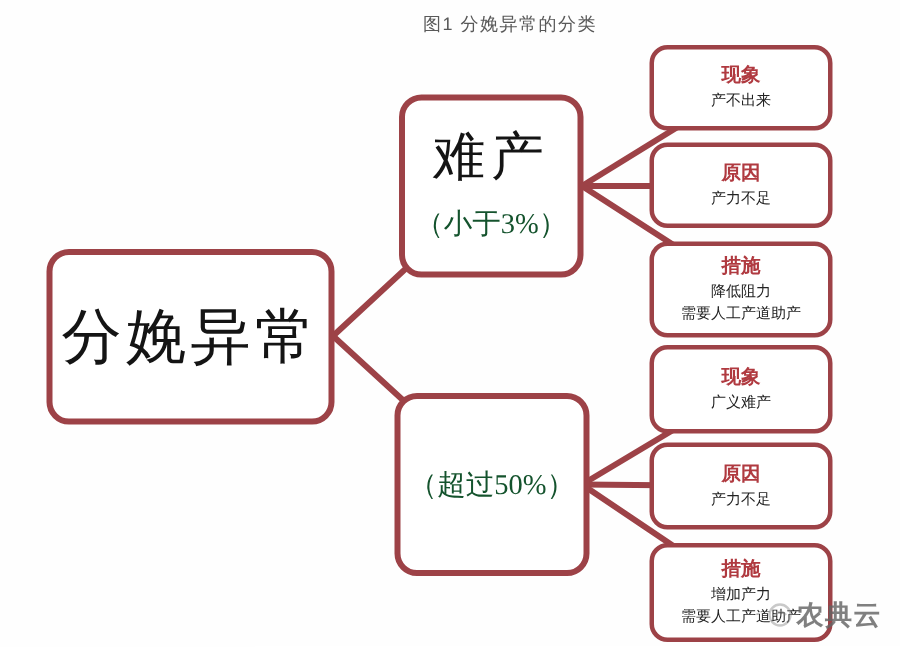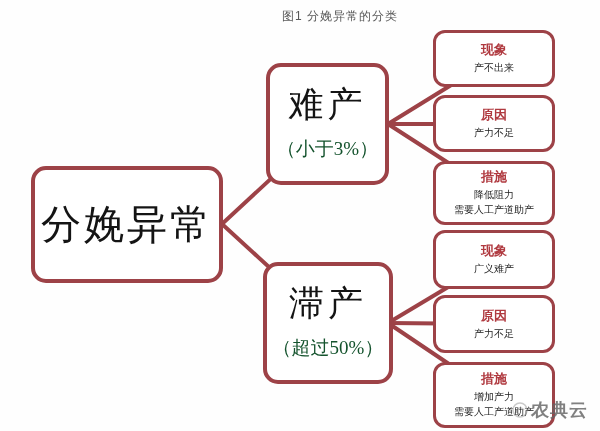--- a/index.html
+++ b/index.html
@@ -75,21 +75,20 @@
   <div class="node root-node">
     <div class="big">分娩异常</div>
   </div>
 
   <div class="node branch-node branch-dystocia">
     <div class="big">难产</div>
     <div class="note">（小于3%）</div>
   </div>
 
   <div class="node branch-node branch-prolonged">
-    <div class="big">滞产</div>
     <div class="note">（超过50%）</div>
   </div>
 
   <div class="node detail-node d1">
     <div class="label">现象</div>
     <div class="line">产不出来</div>
   </div>
 
   <div class="node detail-node d2">
     <div class="label">原因</div>

